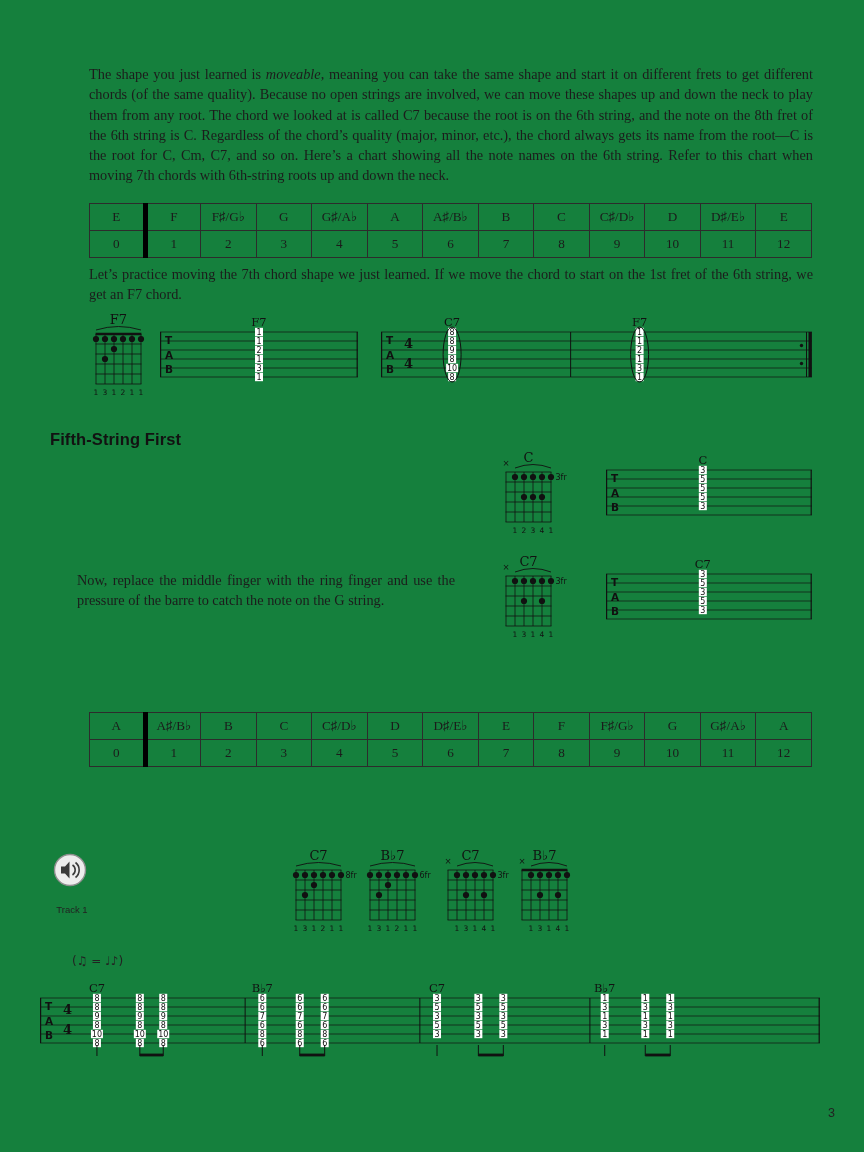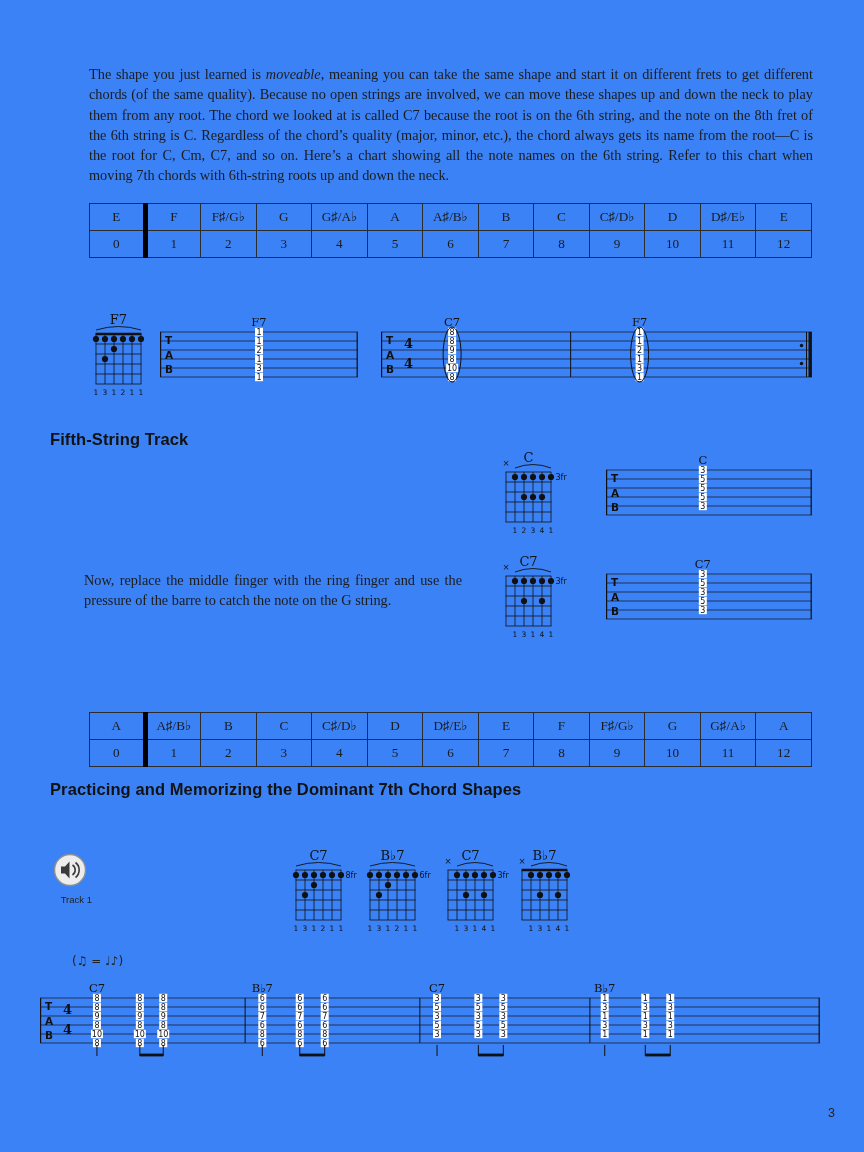--- a/index.html
+++ b/index.html
@@ -1,27 +1,27 @@
 <!DOCTYPE html>
 <html><head>
 <meta charset="utf-8">
 <style>
   *{margin:0;padding:0;box-sizing:border-box}
   html,body{background:#ffffff}
-  .page{position:relative;width:864px;height:1152px;background:#3b82f6;overflow:hidden;
+  .page{position:relative;width:864px;height:1152px;background:#15803d;overflow:hidden;
         font-family:"Liberation Serif","DejaVu Serif",serif;color:#1b1b1b}
   .abs{position:absolute}
   .body-text{font-size:14.3px;line-height:20.3px;text-align:justify;color:#1c1c1c}
   .heading{font-family:"Liberation Sans","DejaVu Sans",sans-serif;font-weight:bold;color:#121212;letter-spacing:.1px}
   .h1{font-size:16.5px}
   .h2{font-size:16.5px}
   table.note-chart{border-collapse:collapse;width:723px;table-layout:fixed}
   table.note-chart td{border:1px solid #2c2c2c;text-align:center;height:27px;font-size:13.2px;padding:0;vertical-align:middle}
   table.note-chart td.nutcol{border-right:5px solid #000}
-  .tracklabel{font-family:"Liberation Sans","DejaVu Sans",sans-serif;font-size:9.5px;color:#222;margin-top:2px;text-align:right}
+  .tracklabel{font-family:"Liberation Sans","DejaVu Sans",sans-serif;font-size:9.5px;color:#222;margin-top:12px;text-align:center}
   .pagenum{font-family:"Liberation Sans","DejaVu Sans",sans-serif;font-size:12.5px;color:#222}
   .swing{font-family:"DejaVu Sans",sans-serif;font-size:12px;color:#222}
   svg text{fill:#111}
   .cname{font:13px "DejaVu Serif",serif}
   .chname{font:11.5px "DejaVu Serif",serif}
   .clef{font:bold 10.5px "DejaVu Sans",sans-serif}
   .tsig{font:bold 13px "DejaVu Serif",serif}
   .tnum{font:8px "DejaVu Sans",sans-serif}
   .fing{font:7.5px "DejaVu Sans",sans-serif}
   .pos{font:8px "DejaVu Sans",sans-serif}
@@ -62,20 +62,21 @@
           <td>7</td>
           <td>8</td>
           <td>9</td>
           <td>10</td>
           <td>11</td>
           <td>12</td>
         </tr>
       </tbody>
     </table>
 
+  <p class="abs body-text" style="left:89px;top:264px;width:724px">Let’s practice moving the 7th chord shape we just learned. If we move the chord to start on the 1st fret of the 6th string, we get an F7 chord.</p>
 
   <div class="abs" style="left:88px;top:314px"><svg width="74" height="86" viewBox="0 0 74 86">
         <text class="cname" x="30.5" y="10" text-anchor="middle">F7</text>
         <line x1="8" y1="20" x2="8" y2="70" stroke="#111" stroke-width="0.8"></line>
         <line x1="17" y1="20" x2="17" y2="70" stroke="#111" stroke-width="0.8"></line>
         <line x1="26" y1="20" x2="26" y2="70" stroke="#111" stroke-width="0.8"></line>
         <line x1="35" y1="20" x2="35" y2="70" stroke="#111" stroke-width="0.8"></line>
         <line x1="44" y1="20" x2="44" y2="70" stroke="#111" stroke-width="0.8"></line>
         <line x1="53" y1="20" x2="53" y2="70" stroke="#111" stroke-width="0.8"></line>
         <line x1="7.6" y1="20" x2="53.4" y2="20" stroke="#111" stroke-width="2.6"></line>
@@ -167,21 +168,21 @@
         <text class="tnum" x="258.59999999999997" y="37" text-anchor="middle">2</text>
         <rect x="254.59999999999997" y="38.8" width="8" height="8.4" fill="#fff"></rect>
         <text class="tnum" x="258.59999999999997" y="46" text-anchor="middle">1</text>
         <rect x="254.59999999999997" y="47.8" width="8" height="8.4" fill="#fff"></rect>
         <text class="tnum" x="258.59999999999997" y="55" text-anchor="middle">3</text>
         <rect x="254.59999999999997" y="56.8" width="8" height="8.4" fill="#fff"></rect>
         <text class="tnum" x="258.59999999999997" y="64" text-anchor="middle">1</text>
         <ellipse cx="258.59999999999997" cy="38.5" rx="9" ry="27.5" fill="none" stroke="#111" stroke-width="1"></ellipse>
       </svg></div>
 
-  <h2 class="abs heading h1" style="left:50px;top:430px">Fifth-String Track</h2>
+  <h2 class="abs heading h1" style="left:50px;top:430px">Fifth-String First</h2>
 
   <div class="abs" style="left:498px;top:452px"><svg width="74" height="86" viewBox="0 0 74 86">
         <text class="cname" x="30.5" y="10" text-anchor="middle">C</text>
         <line x1="8" y1="20" x2="8" y2="70" stroke="#111" stroke-width="0.8"></line>
         <line x1="17" y1="20" x2="17" y2="70" stroke="#111" stroke-width="0.8"></line>
         <line x1="26" y1="20" x2="26" y2="70" stroke="#111" stroke-width="0.8"></line>
         <line x1="35" y1="20" x2="35" y2="70" stroke="#111" stroke-width="0.8"></line>
         <line x1="44" y1="20" x2="44" y2="70" stroke="#111" stroke-width="0.8"></line>
         <line x1="53" y1="20" x2="53" y2="70" stroke="#111" stroke-width="0.8"></line>
         <line x1="7.6" y1="20" x2="53.4" y2="20" stroke="#111" stroke-width="0.8"></line>
@@ -225,21 +226,21 @@
         <rect x="92.82" y="20.8" width="8" height="8.4" fill="#fff"></rect>
         <text class="tnum" x="96.82" y="28" text-anchor="middle">5</text>
         <rect x="92.82" y="29.8" width="8" height="8.4" fill="#fff"></rect>
         <text class="tnum" x="96.82" y="37" text-anchor="middle">5</text>
         <rect x="92.82" y="38.8" width="8" height="8.4" fill="#fff"></rect>
         <text class="tnum" x="96.82" y="46" text-anchor="middle">5</text>
         <rect x="92.82" y="47.8" width="8" height="8.4" fill="#fff"></rect>
         <text class="tnum" x="96.82" y="55" text-anchor="middle">3</text>
       </svg></div>
 
-  <p class="abs body-text" style="left:84px;top:570px;width:378px">Now, replace the middle finger with the ring finger and use the pressure of the barre to catch the note on the G string.</p>
+  <p class="abs body-text" style="left:77px;top:570px;width:378px">Now, replace the middle finger with the ring finger and use the pressure of the barre to catch the note on the G string.</p>
   <div class="abs" style="left:498px;top:556px"><svg width="74" height="86" viewBox="0 0 74 86">
         <text class="cname" x="30.5" y="10" text-anchor="middle">C7</text>
         <line x1="8" y1="20" x2="8" y2="70" stroke="#111" stroke-width="0.8"></line>
         <line x1="17" y1="20" x2="17" y2="70" stroke="#111" stroke-width="0.8"></line>
         <line x1="26" y1="20" x2="26" y2="70" stroke="#111" stroke-width="0.8"></line>
         <line x1="35" y1="20" x2="35" y2="70" stroke="#111" stroke-width="0.8"></line>
         <line x1="44" y1="20" x2="44" y2="70" stroke="#111" stroke-width="0.8"></line>
         <line x1="53" y1="20" x2="53" y2="70" stroke="#111" stroke-width="0.8"></line>
         <line x1="7.6" y1="20" x2="53.4" y2="20" stroke="#111" stroke-width="0.8"></line>
         <line x1="7.6" y1="30" x2="53.4" y2="30" stroke="#111" stroke-width="0.8"></line>
@@ -317,21 +318,20 @@
           <td>7</td>
           <td>8</td>
           <td>9</td>
           <td>10</td>
           <td>11</td>
           <td>12</td>
         </tr>
       </tbody>
     </table>
 
-  <h2 class="abs heading h2" style="left:50px;top:780px">Practicing and Memorizing the Dominant 7th Chord Shapes</h2>
 
 
   <div class="abs" style="left:52px;top:852px;width:40px">
     <svg width="36" height="36" viewBox="0 0 36 36">
       <circle cx="18" cy="18" r="15.5" fill="#ededed" stroke="#8f8f8f" stroke-width="1.4"></circle>
       <polygon points="9,14.5 13,14.5 17.5,9.5 17.5,26.5 13,21.5 9,21.5" fill="#3a3a3a"></polygon>
       <path d="M20.5,13 a6,6 0 0 1 0,10" stroke="#3a3a3a" fill="none" stroke-width="1.6"></path>
       <path d="M23.5,10.5 a9.5,9.5 0 0 1 0,15" stroke="#3a3a3a" fill="none" stroke-width="1.6"></path>
     </svg>
     <div class="tracklabel">Track 1</div>

